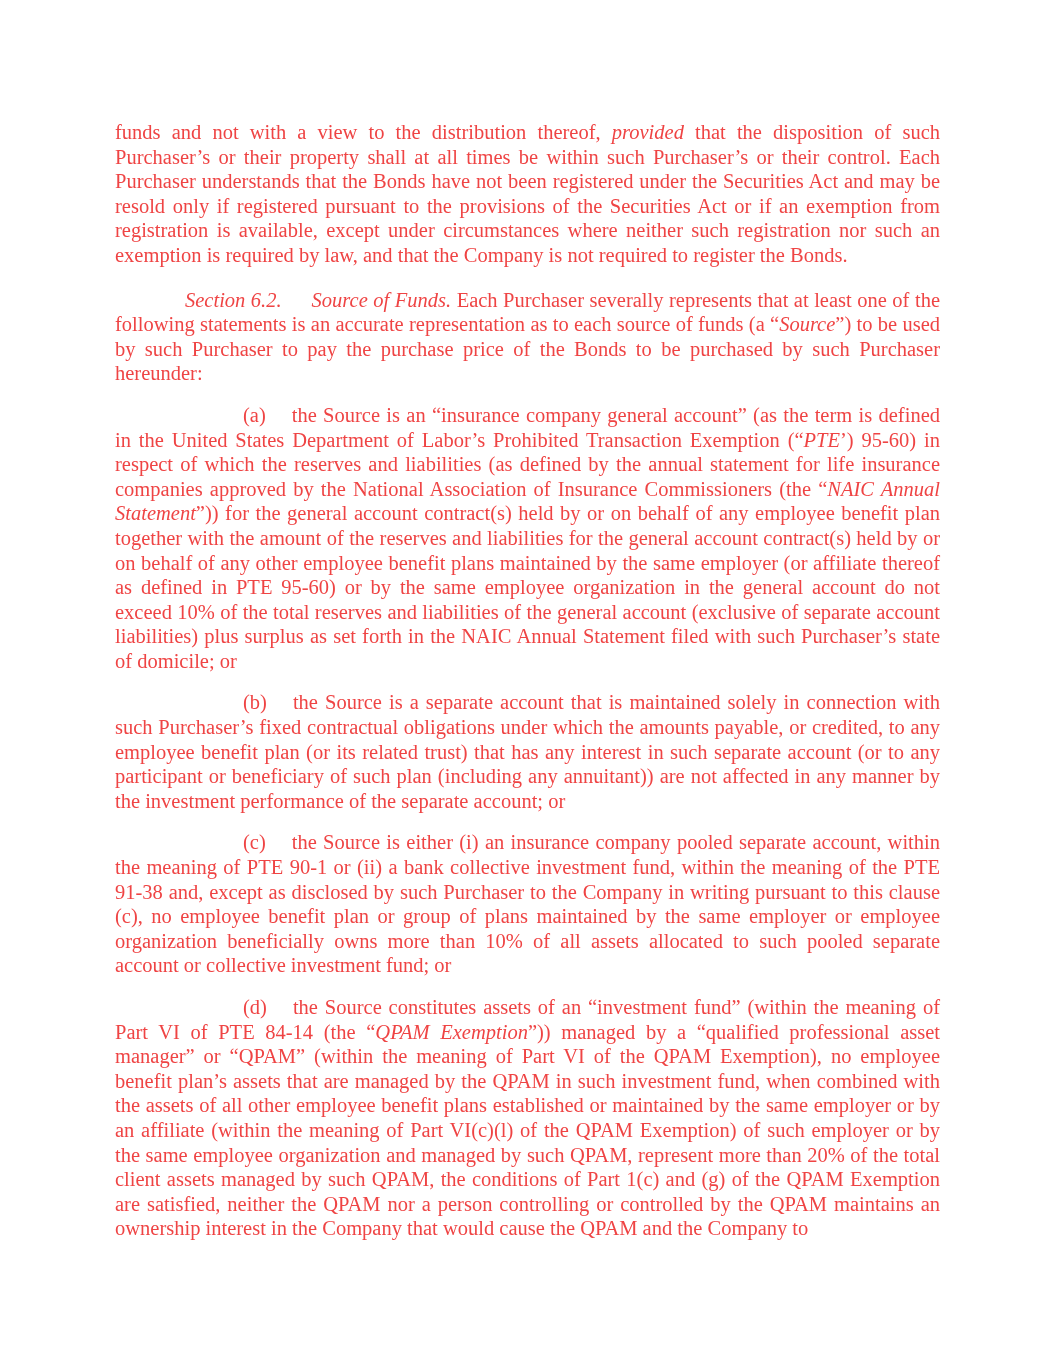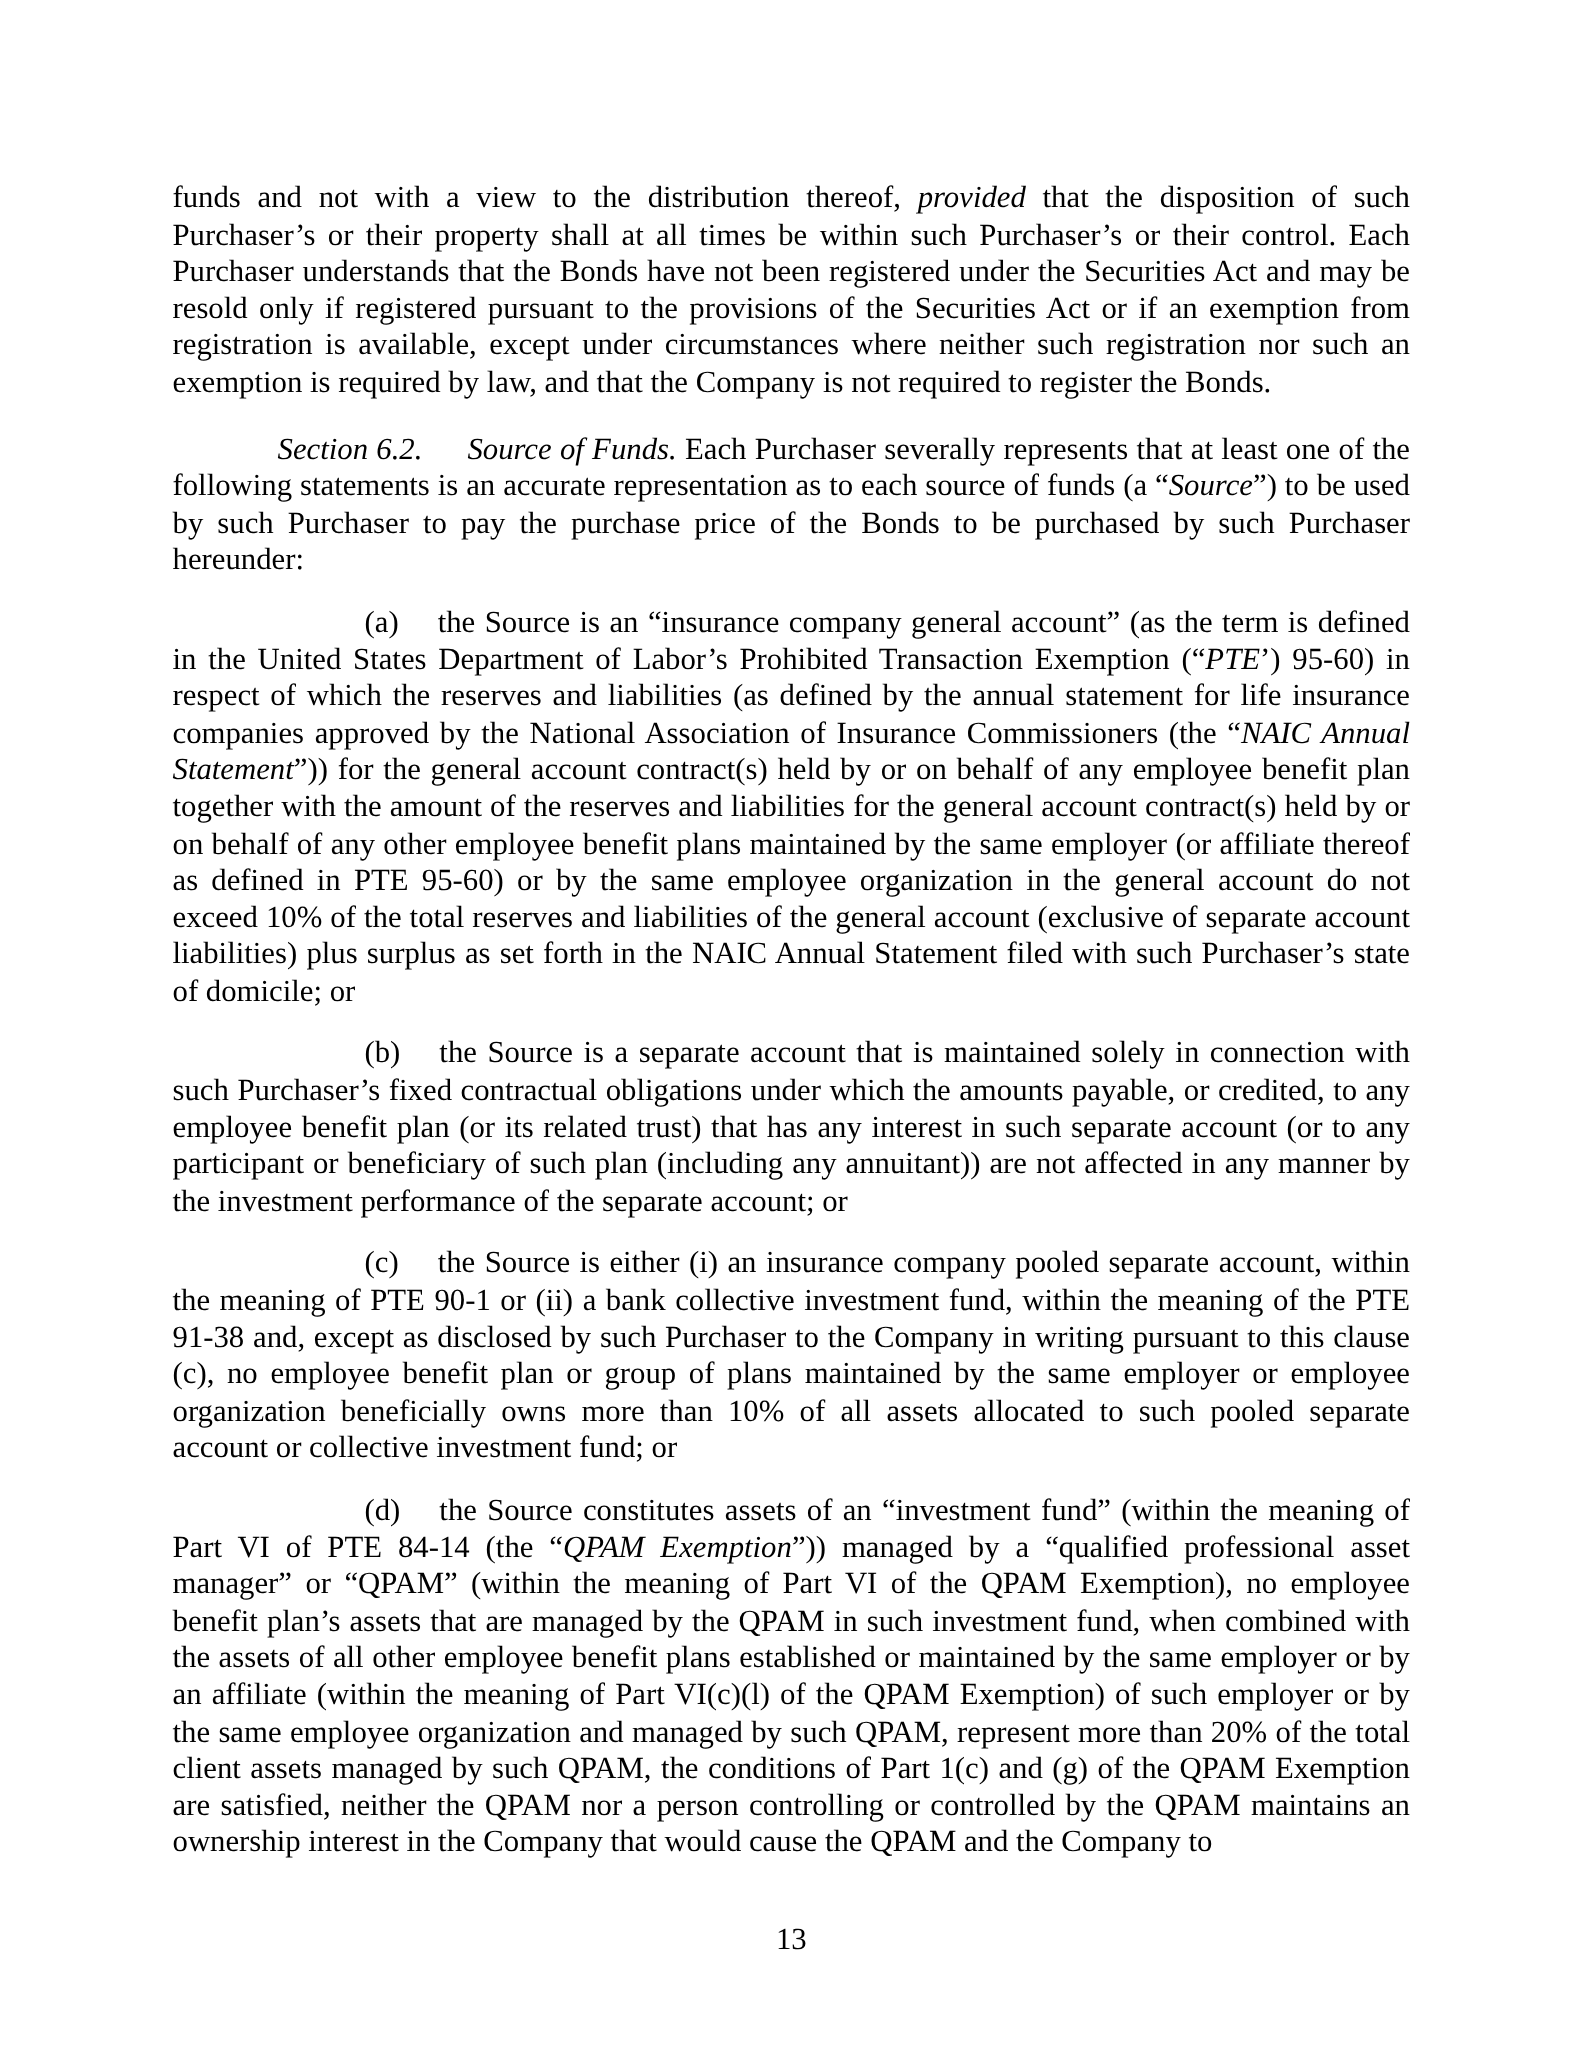--- a/index.html
+++ b/index.html
@@ -7,21 +7,21 @@
     padding: 0;
     background: #ffffff;
   }
   .page {
     position: relative;
     width: 1055px;
     height: 1365px;
     background: #ffffff;
     overflow: hidden;
     font-family: "Liberation Serif", "DejaVu Serif", serif;
-    color: #000000;
+    color: #ef4444;
   }
   .doc-body {
     position: absolute;
     left: 115px;
     top: 120px;
     width: 825px;
     font-size: 20.5px;
     line-height: 24.6px;
     text-align: justify;
   }
@@ -62,14 +62,13 @@
     <p class="para indent-clause"><span>(a)</span><span class="htab-label"></span><span>the Source is an “insurance company general account” (as the term is defined in the United States Department of Labor’s Prohibited Transaction Exemption (“</span><span class="it">PTE</span><span>’) 95-60) in respect of which the reserves and liabilities (as defined by the annual statement for life insurance companies approved by the National Association of Insurance Commissioners (the “</span><span class="it">NAIC Annual Statement</span><span>”)) for the general account contract(s) held by or on behalf of any employee benefit plan together with the amount of the reserves and liabilities for the general account contract(s) held by or on behalf of any other employee benefit plans maintained by the same employer (or affiliate thereof as defined in PTE 95-60) or by the same employee organization in the general account do not exceed 10% of the total reserves and liabilities of the general account (exclusive of separate account liabilities) plus surplus as set forth in the NAIC Annual Statement filed with such Purchaser’s state of domicile; or</span></p>
 
     <p class="para indent-clause"><span>(b)</span><span class="htab-label"></span><span>the Source is a separate account that is maintained solely in connection with such Purchaser’s fixed contractual obligations under which the amounts payable, or credited, to any employee benefit plan (or its related trust) that has any interest in such separate account (or to any participant or beneficiary of such plan (including any annuitant)) are not affected in any manner by the investment performance of the separate account; or</span></p>
 
     <p class="para indent-clause"><span>(c)</span><span class="htab-label"></span><span>the Source is either (i) an insurance company pooled separate account, within the meaning of PTE 90-1 or (ii) a bank collective investment fund, within the meaning of the PTE 91-38 and, except as disclosed by such Purchaser to the Company in writing pursuant to this clause (c), no employee benefit plan or group of plans maintained by the same employer or employee organization beneficially owns more than 10% of all assets allocated to such pooled separate account or collective investment fund; or</span></p>
 
     <p class="para indent-clause"><span>(d)</span><span class="htab-label"></span><span>the Source constitutes assets of an “investment fund” (within the meaning of Part VI of PTE 84-14 (the “</span><span class="it">QPAM Exemption</span><span>”)) managed by a “qualified professional asset manager” or “QPAM” (within the meaning of Part VI of the QPAM Exemption), no employee benefit plan’s assets that are managed by the QPAM in such investment fund, when combined with the assets of all other employee benefit plans established or maintained by the same employer or by an affiliate (within the meaning of Part VI(c)(l) of the QPAM Exemption) of such employer or by the same employee organization and managed by such QPAM, represent more than 20% of the total client assets managed by such QPAM, the conditions of Part 1(c) and (g) of the QPAM Exemption are satisfied, neither the QPAM nor a person controlling or controlled by the QPAM maintains an ownership interest in the Company that would cause the QPAM and the Company to</span></p>
 
   </div>
 
-  <div class="footer">13</div>
 </div>
 
 </body></html>

